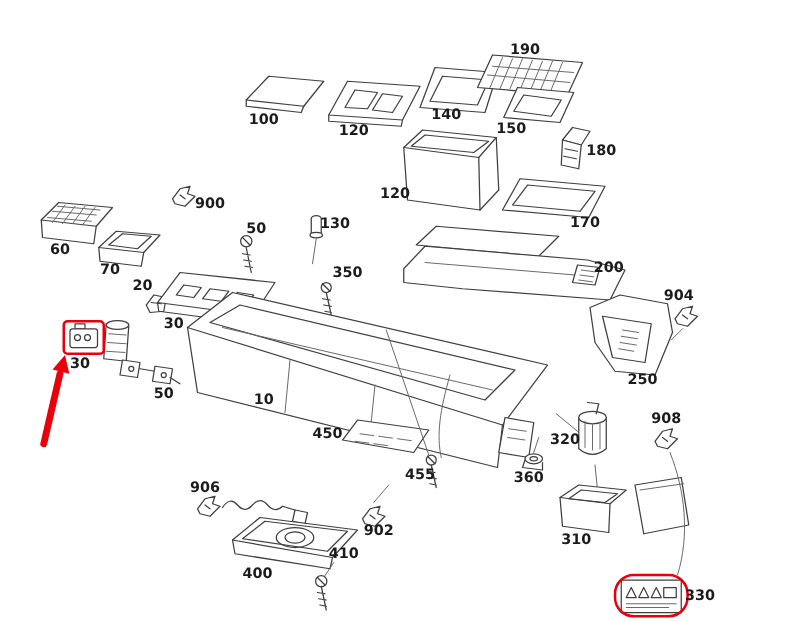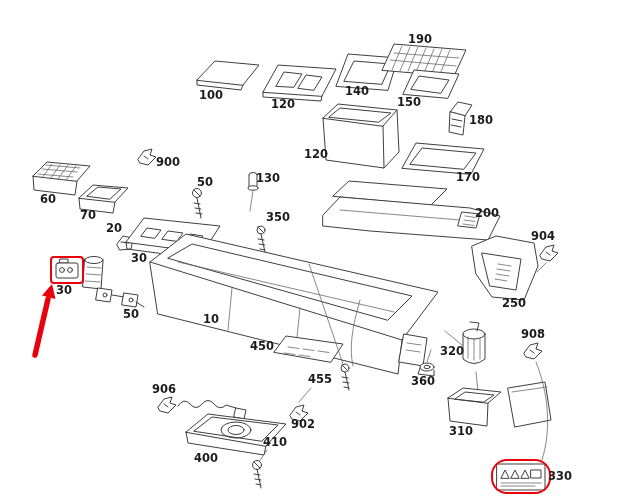--- a/index.html
+++ b/index.html
@@ -263,21 +263,21 @@
 <div class="lbl" style="left:114px;top:229px">20</div>
 <div class="lbl" style="left:139px;top:259px">30</div>
 <div class="lbl" style="left:543px;top:237px">904</div>
 <div class="lbl" style="left:64px;top:291px">30</div>
 <div class="lbl" style="left:514px;top:304px">250</div>
 <div class="lbl" style="left:131px;top:315px">50</div>
 <div class="lbl" style="left:211px;top:320px">10</div>
 <div class="lbl" style="left:262px;top:347px">450</div>
 <div class="lbl" style="left:452px;top:352px">320</div>
 <div class="lbl" style="left:533px;top:335px">908</div>
-<div class="lbl" style="left:320px;top:380px">455</div>
+<div class="lbl" style="left:336px;top:380px">455</div>
 <div class="lbl" style="left:423px;top:382px">360</div>
 <div class="lbl" style="left:164px;top:390px">906</div>
 <div class="lbl" style="left:303px;top:425px">902</div>
 <div class="lbl" style="left:461px;top:432px">310</div>
 <div class="lbl" style="left:275px;top:443px">410</div>
 <div class="lbl" style="left:206px;top:459px">400</div>
 <div class="lbl" style="left:560px;top:477px">330</div>
 
 </div>
 

